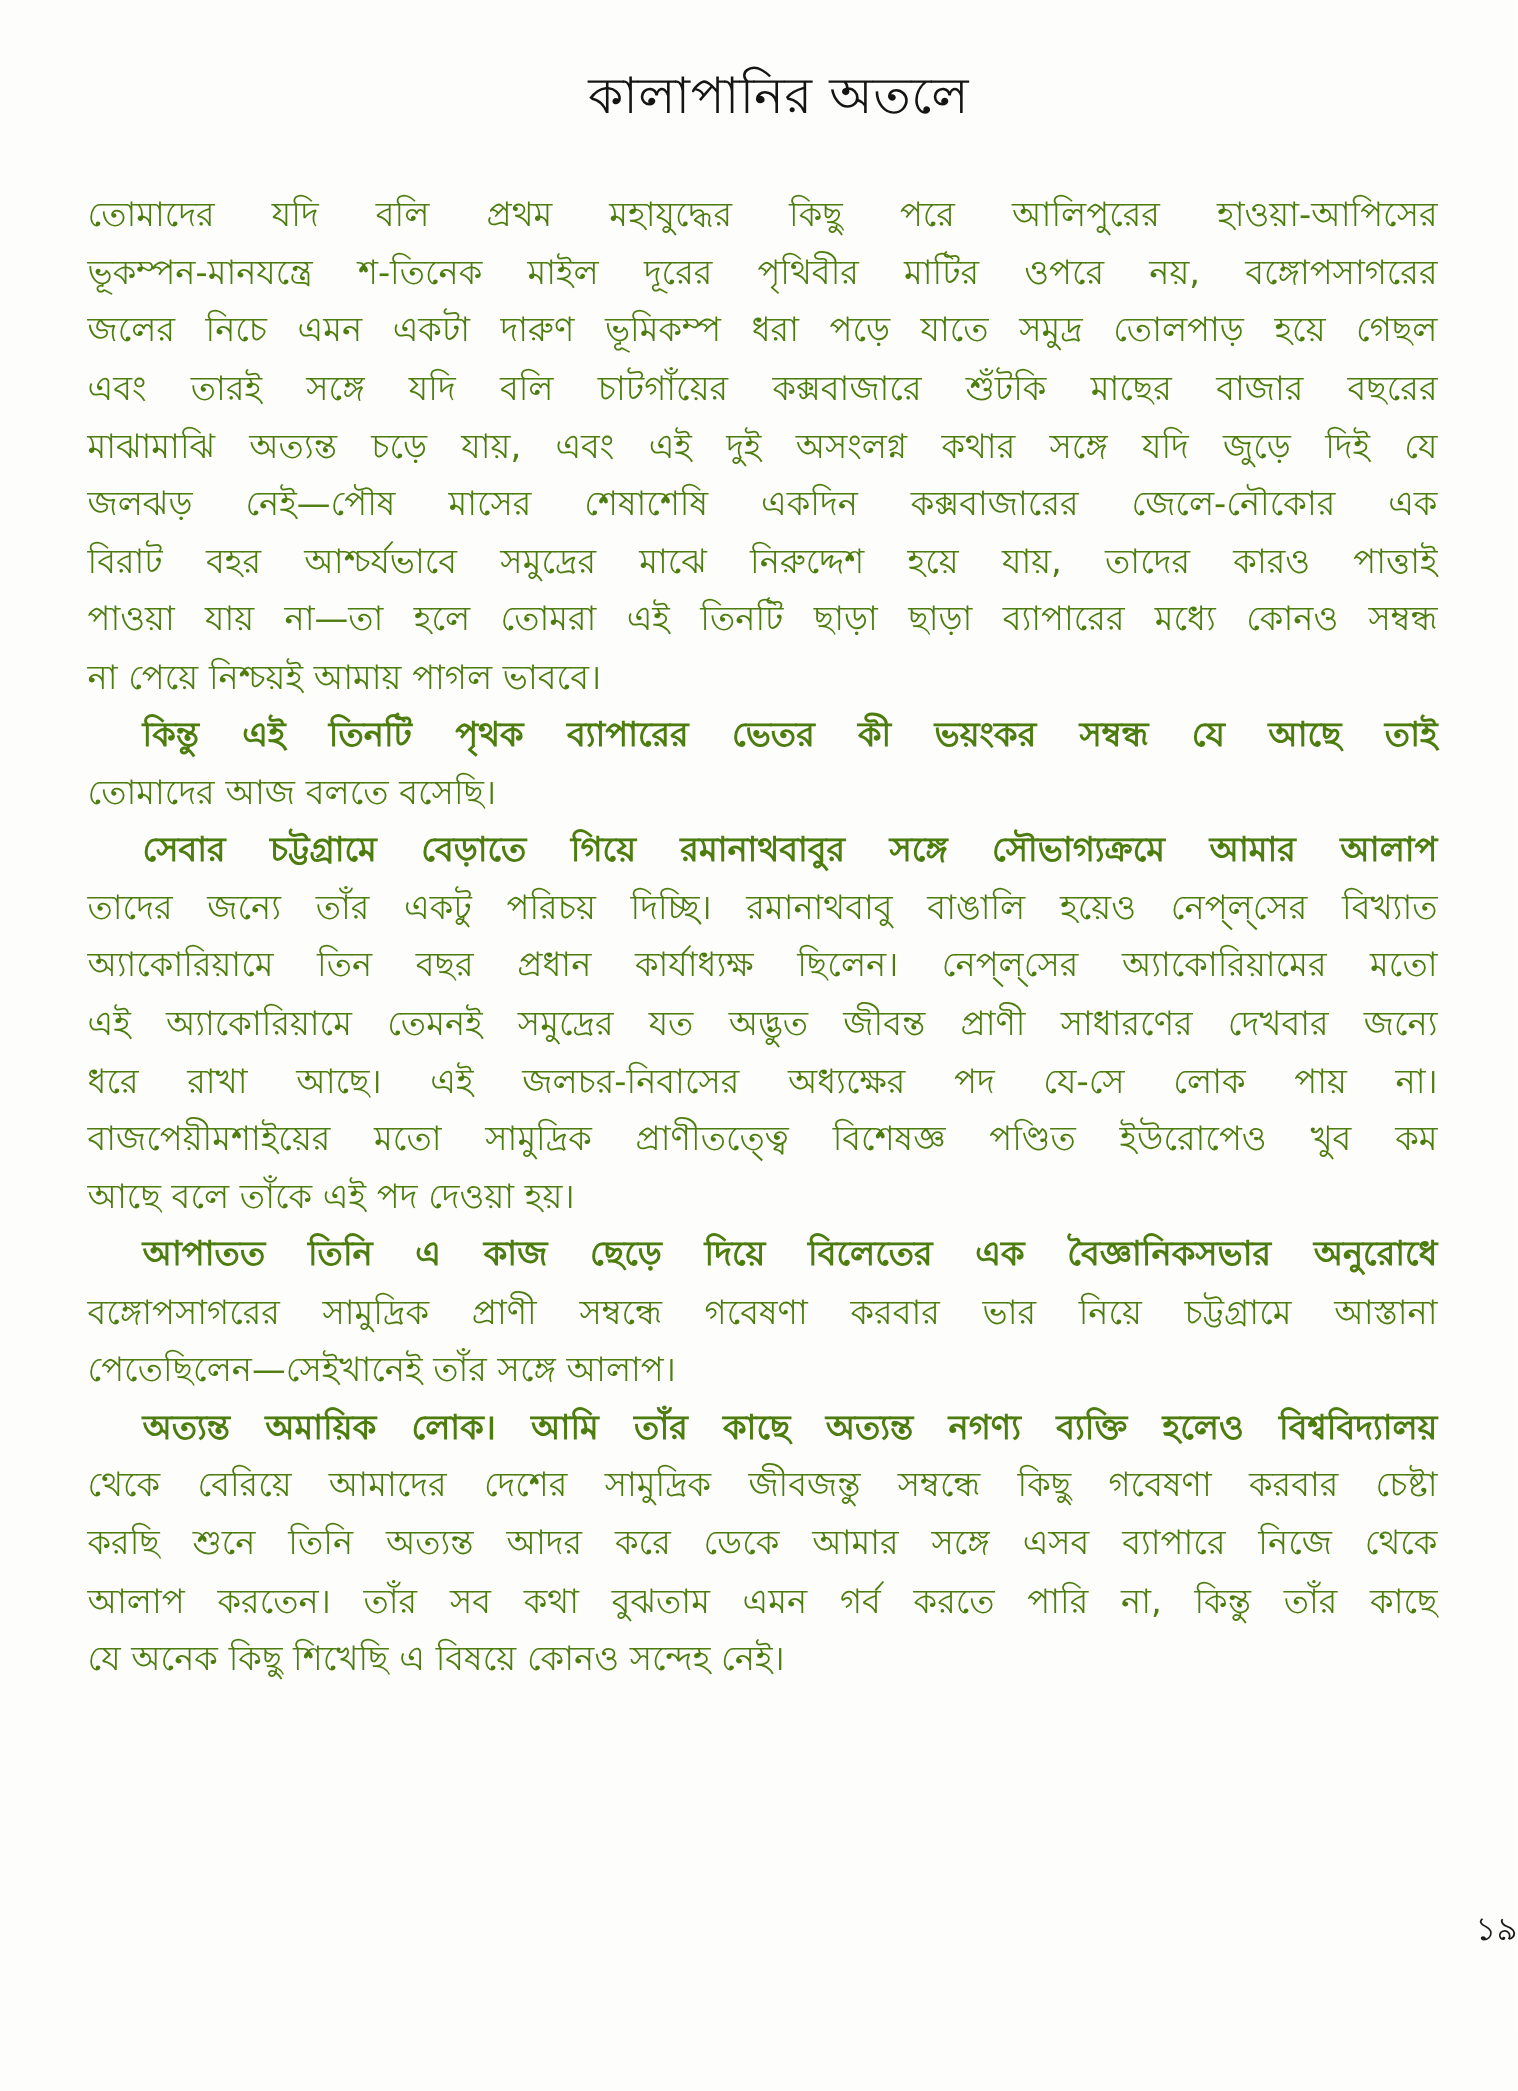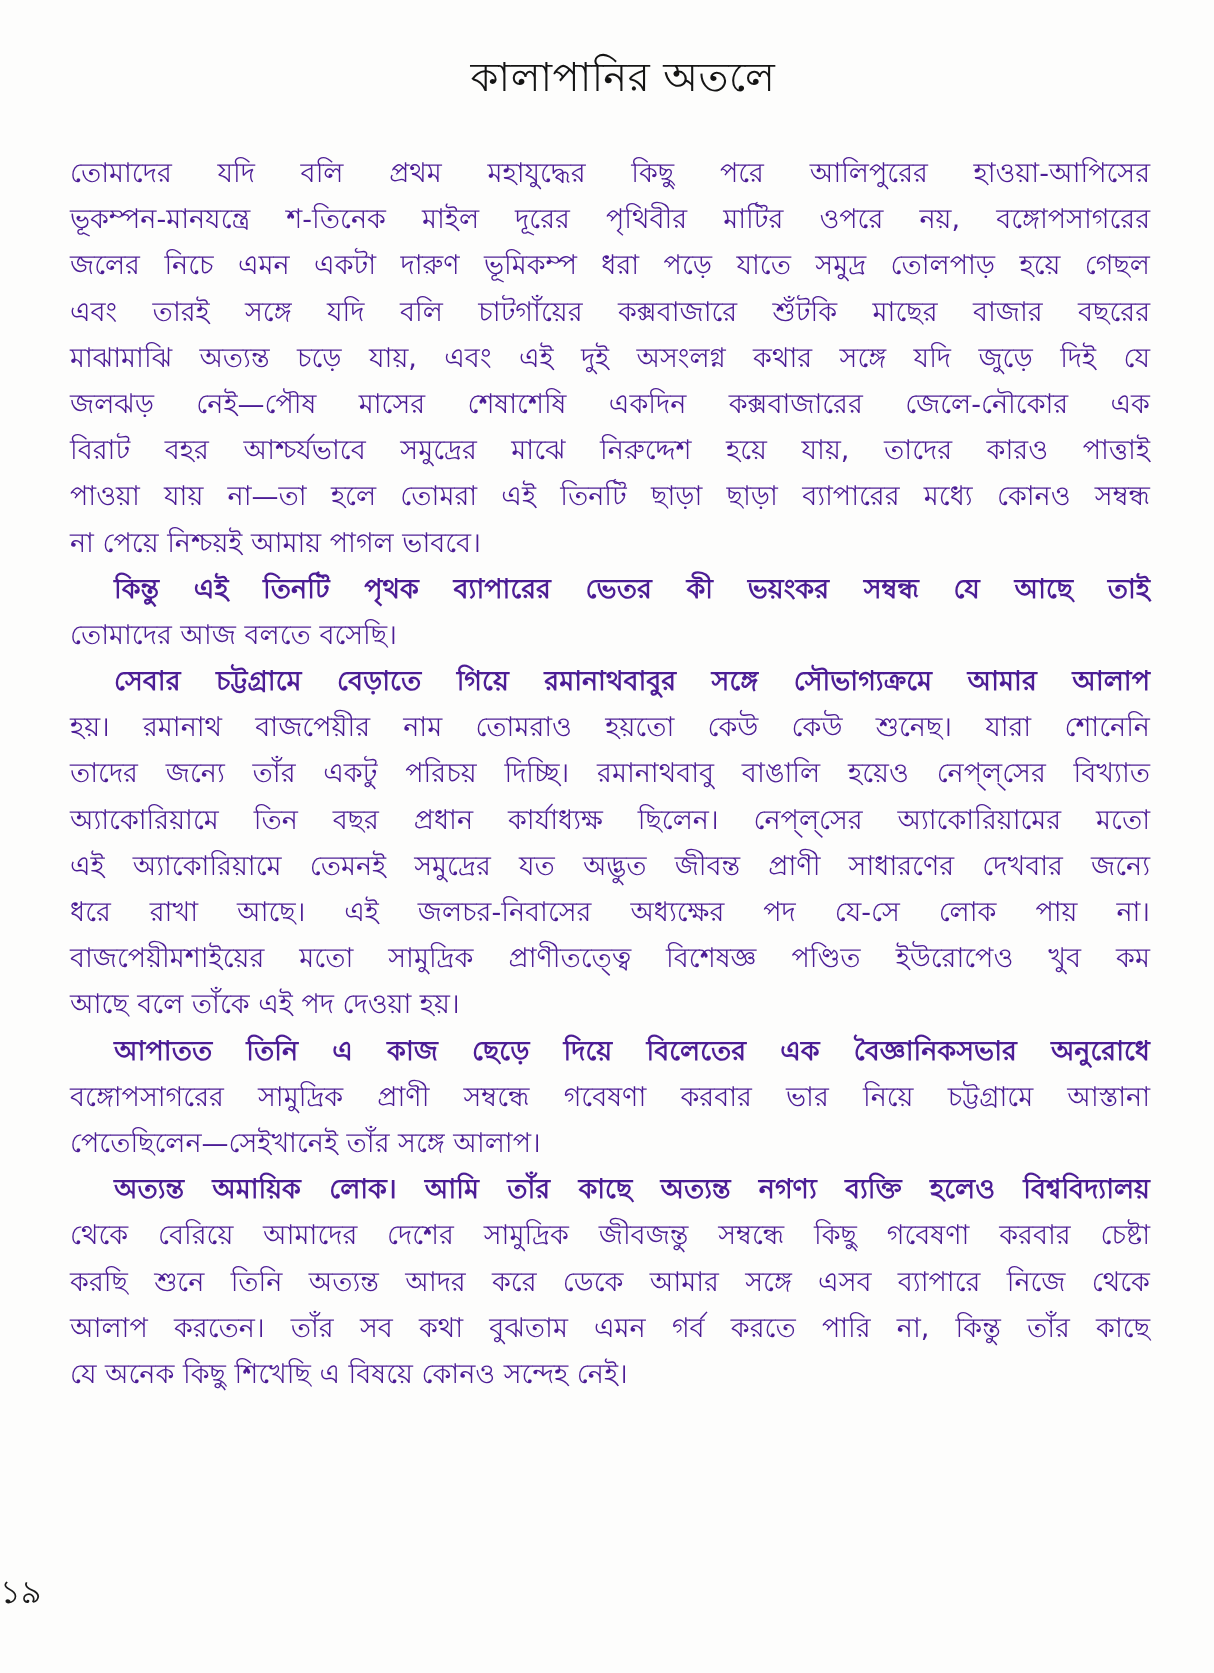--- a/index.html
+++ b/index.html
@@ -40,36 +40,36 @@
       width: 1080px;
     }
     .line {
       display: block;
       height: 46.2px;
       font-size: 27px;
       line-height: 46.2px;
       white-space: nowrap;
       text-align: justify;
       text-align-last: justify;
-      color: #4c1d95;
+      color: #4d7c0f;
     }
     .line.last {
       text-align-last: left;
     }
     .line.indent {
       padding-left: 44px;
       font-weight: bold;
     }
     .page-number {
       position: absolute;
-      top: 1575px;
+      top: 1527px;
       left: 0;
       width: 1214px;
-      text-align: left;
-      font-size: 32px;
+      text-align: right;
+      font-size: 26px;
       line-height: 34px;
       color: #1a1a1a;
     }
   </style>
 </head>
 <body>
 
 <div class="page">
   <div class="title">কালাপানির অতলে</div>
 
@@ -87,21 +87,20 @@
       <span class="line last">না পেয়ে নিশ্চয়ই আমায় পাগল ভাববে।</span>
     </div>
 
     <div>
       <span class="line indent">কিন্তু এই তিনটি পৃথক ব্যাপারের ভেতর কী ভয়ংকর সম্বন্ধ যে আছে তাই</span>
       <span class="line last">তোমাদের আজ বলতে বসেছি।</span>
     </div>
 
     <div>
       <span class="line indent">সেবার চট্টগ্রামে বেড়াতে গিয়ে রমানাথবাবুর সঙ্গে সৌভাগ্যক্রমে আমার আলাপ</span>
-      <span class="line">হয়। রমানাথ বাজপেয়ীর নাম তোমরাও হয়তো কেউ কেউ শুনেছ। যারা শোনেনি</span>
       <span class="line">তাদের জন্যে তাঁর একটু পরিচয় দিচ্ছি। রমানাথবাবু বাঙালি হয়েও নেপ্‌ল্‌সের বিখ্যাত</span>
       <span class="line">অ্যাকোরিয়ামে তিন বছর প্রধান কার্যাধ্যক্ষ ছিলেন। নেপ্‌ল্‌সের অ্যাকোরিয়ামের মতো</span>
       <span class="line">এই অ্যাকোরিয়ামে তেমনই সমুদ্রের যত অদ্ভুত জীবন্ত প্রাণী সাধারণের দেখবার জন্যে</span>
       <span class="line">ধরে রাখা আছে। এই জলচর-নিবাসের অধ্যক্ষের পদ যে-সে লোক পায় না।</span>
       <span class="line">বাজপেয়ীমশাইয়ের মতো সামুদ্রিক প্রাণীতত্ত্বে বিশেষজ্ঞ পণ্ডিত ইউরোপেও খুব কম</span>
       <span class="line last">আছে বলে তাঁকে এই পদ দেওয়া হয়।</span>
     </div>
 
     <div>
       <span class="line indent">আপাতত তিনি এ কাজ ছেড়ে দিয়ে বিলেতের এক বৈজ্ঞানিকসভার অনুরোধে</span>

